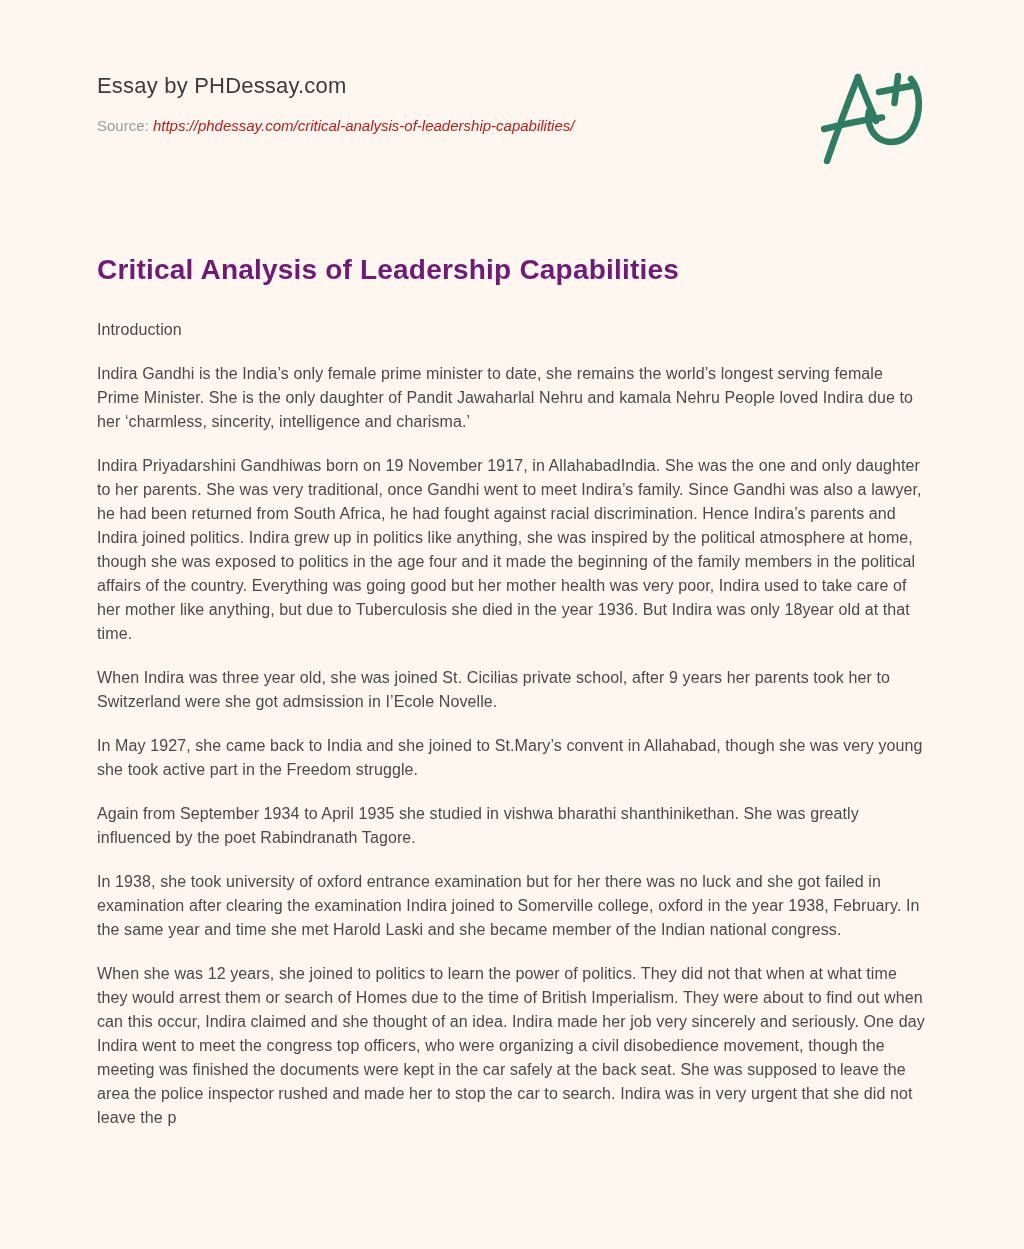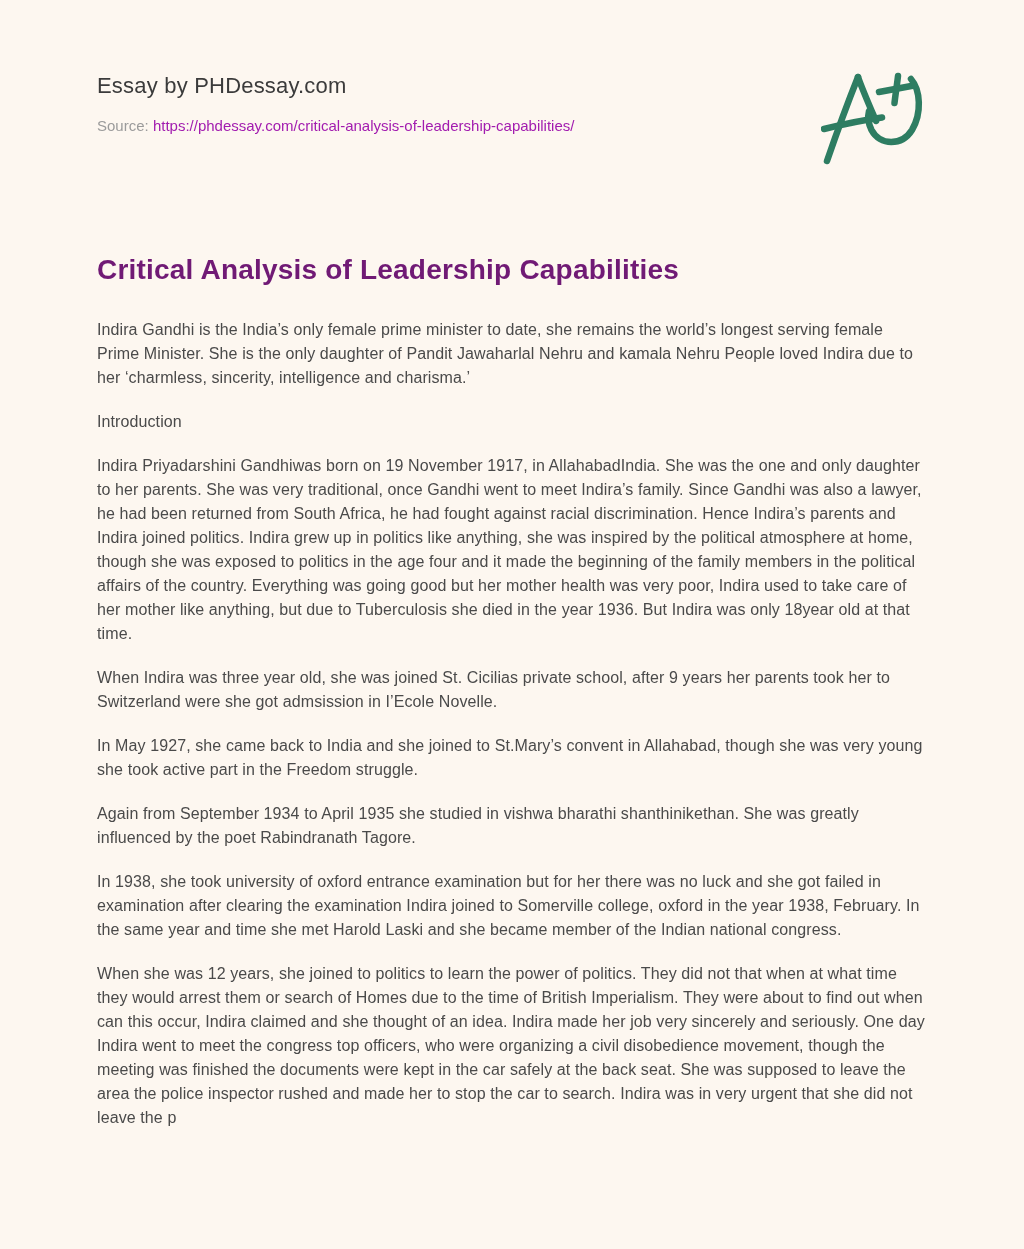--- a/index.html
+++ b/index.html
@@ -36,22 +36,23 @@
     letter-spacing: 0.2px;
   }
 
   .source-line {
     margin-top: 18px;
     font-size: 15px;
     color: #9b9b9b;
   }
 
   .source-line a {
-    color: #a21caf;
+    color: #b91c1c;
     text-decoration: none;
+    font-style: italic;
   }
 
   .logo {
     width: 106px;
     height: 100px;
     flex: 0 0 auto;
     margin-top: -3px;
   }
 
   
@@ -101,22 +102,22 @@
 
         <path d="M90 9 C 99.5 20, 101 43, 91 60 C 81 76, 59 76, 50.5 60 C 47.5 54, 46.5 47, 48 41"></path>
       </svg>
     </div>
   </header>
 
   <main>
     <h2 class="essay-title">Critical Analysis of Leadership Capabilities</h2>
 
     <div class="sections">
+        <p>Introduction</p>
         <p>Indira Gandhi is the India’s only female prime minister to date, she remains the world’s longest serving female Prime Minister. She is the only daughter of Pandit Jawaharlal Nehru and kamala Nehru People loved Indira due to her ‘charmless, sincerity, intelligence and charisma.’</p>
-        <p>Introduction</p>
         <p>Indira Priyadarshini Gandhiwas born on 19 November 1917, in AllahabadIndia. She was the one and only daughter to her parents. She was very traditional, once Gandhi went to meet Indira’s family. Since Gandhi was also a lawyer, he had been returned from South Africa, he had fought against racial discrimination. Hence Indira’s parents and Indira joined politics. Indira grew up in politics like anything, she was inspired by the political atmosphere at home, though she was exposed to politics in the age four and it made the beginning of the family members in the political affairs of the country. Everything was going good but her mother health was very poor, Indira used to take care of her mother like anything, but due to Tuberculosis she died in the year 1936. But Indira was only 18year old at that time.</p>
         <p>When Indira was three year old, she was joined St. Cicilias private school, after 9 years her parents took her to Switzerland were she got admsission in I’Ecole Novelle.</p>
         <p>In May 1927, she came back to India and she joined to St.Mary’s convent in Allahabad, though she was very young she took active part in the Freedom struggle.</p>
         <p>Again from September 1934 to April 1935 she studied in vishwa bharathi shanthinikethan. She was greatly influenced by the poet Rabindranath Tagore.</p>
         <p>In 1938, she took university of oxford entrance examination but for her there was no luck and she got failed in examination after clearing the examination Indira joined to Somerville college, oxford in the year 1938, February. In the same year and time she met Harold Laski and she became member of the Indian national congress.</p>
         <p>When she was 12 years, she joined to politics to learn the power of politics. They did not that when at what time they would arrest them or search of Homes due to the time of British Imperialism. They were about to find out when can this occur, Indira claimed and she thought of an idea. Indira made her job very sincerely and seriously. One day Indira went to meet the congress top officers, who were organizing a civil disobedience movement, though the meeting was finished the documents were kept in the car safely at the back seat. She was supposed to leave the area the police inspector rushed and made her to stop the car to search. Indira was in very urgent that she did not leave the p</p>
       </div>
   </main>
 
 </div>

